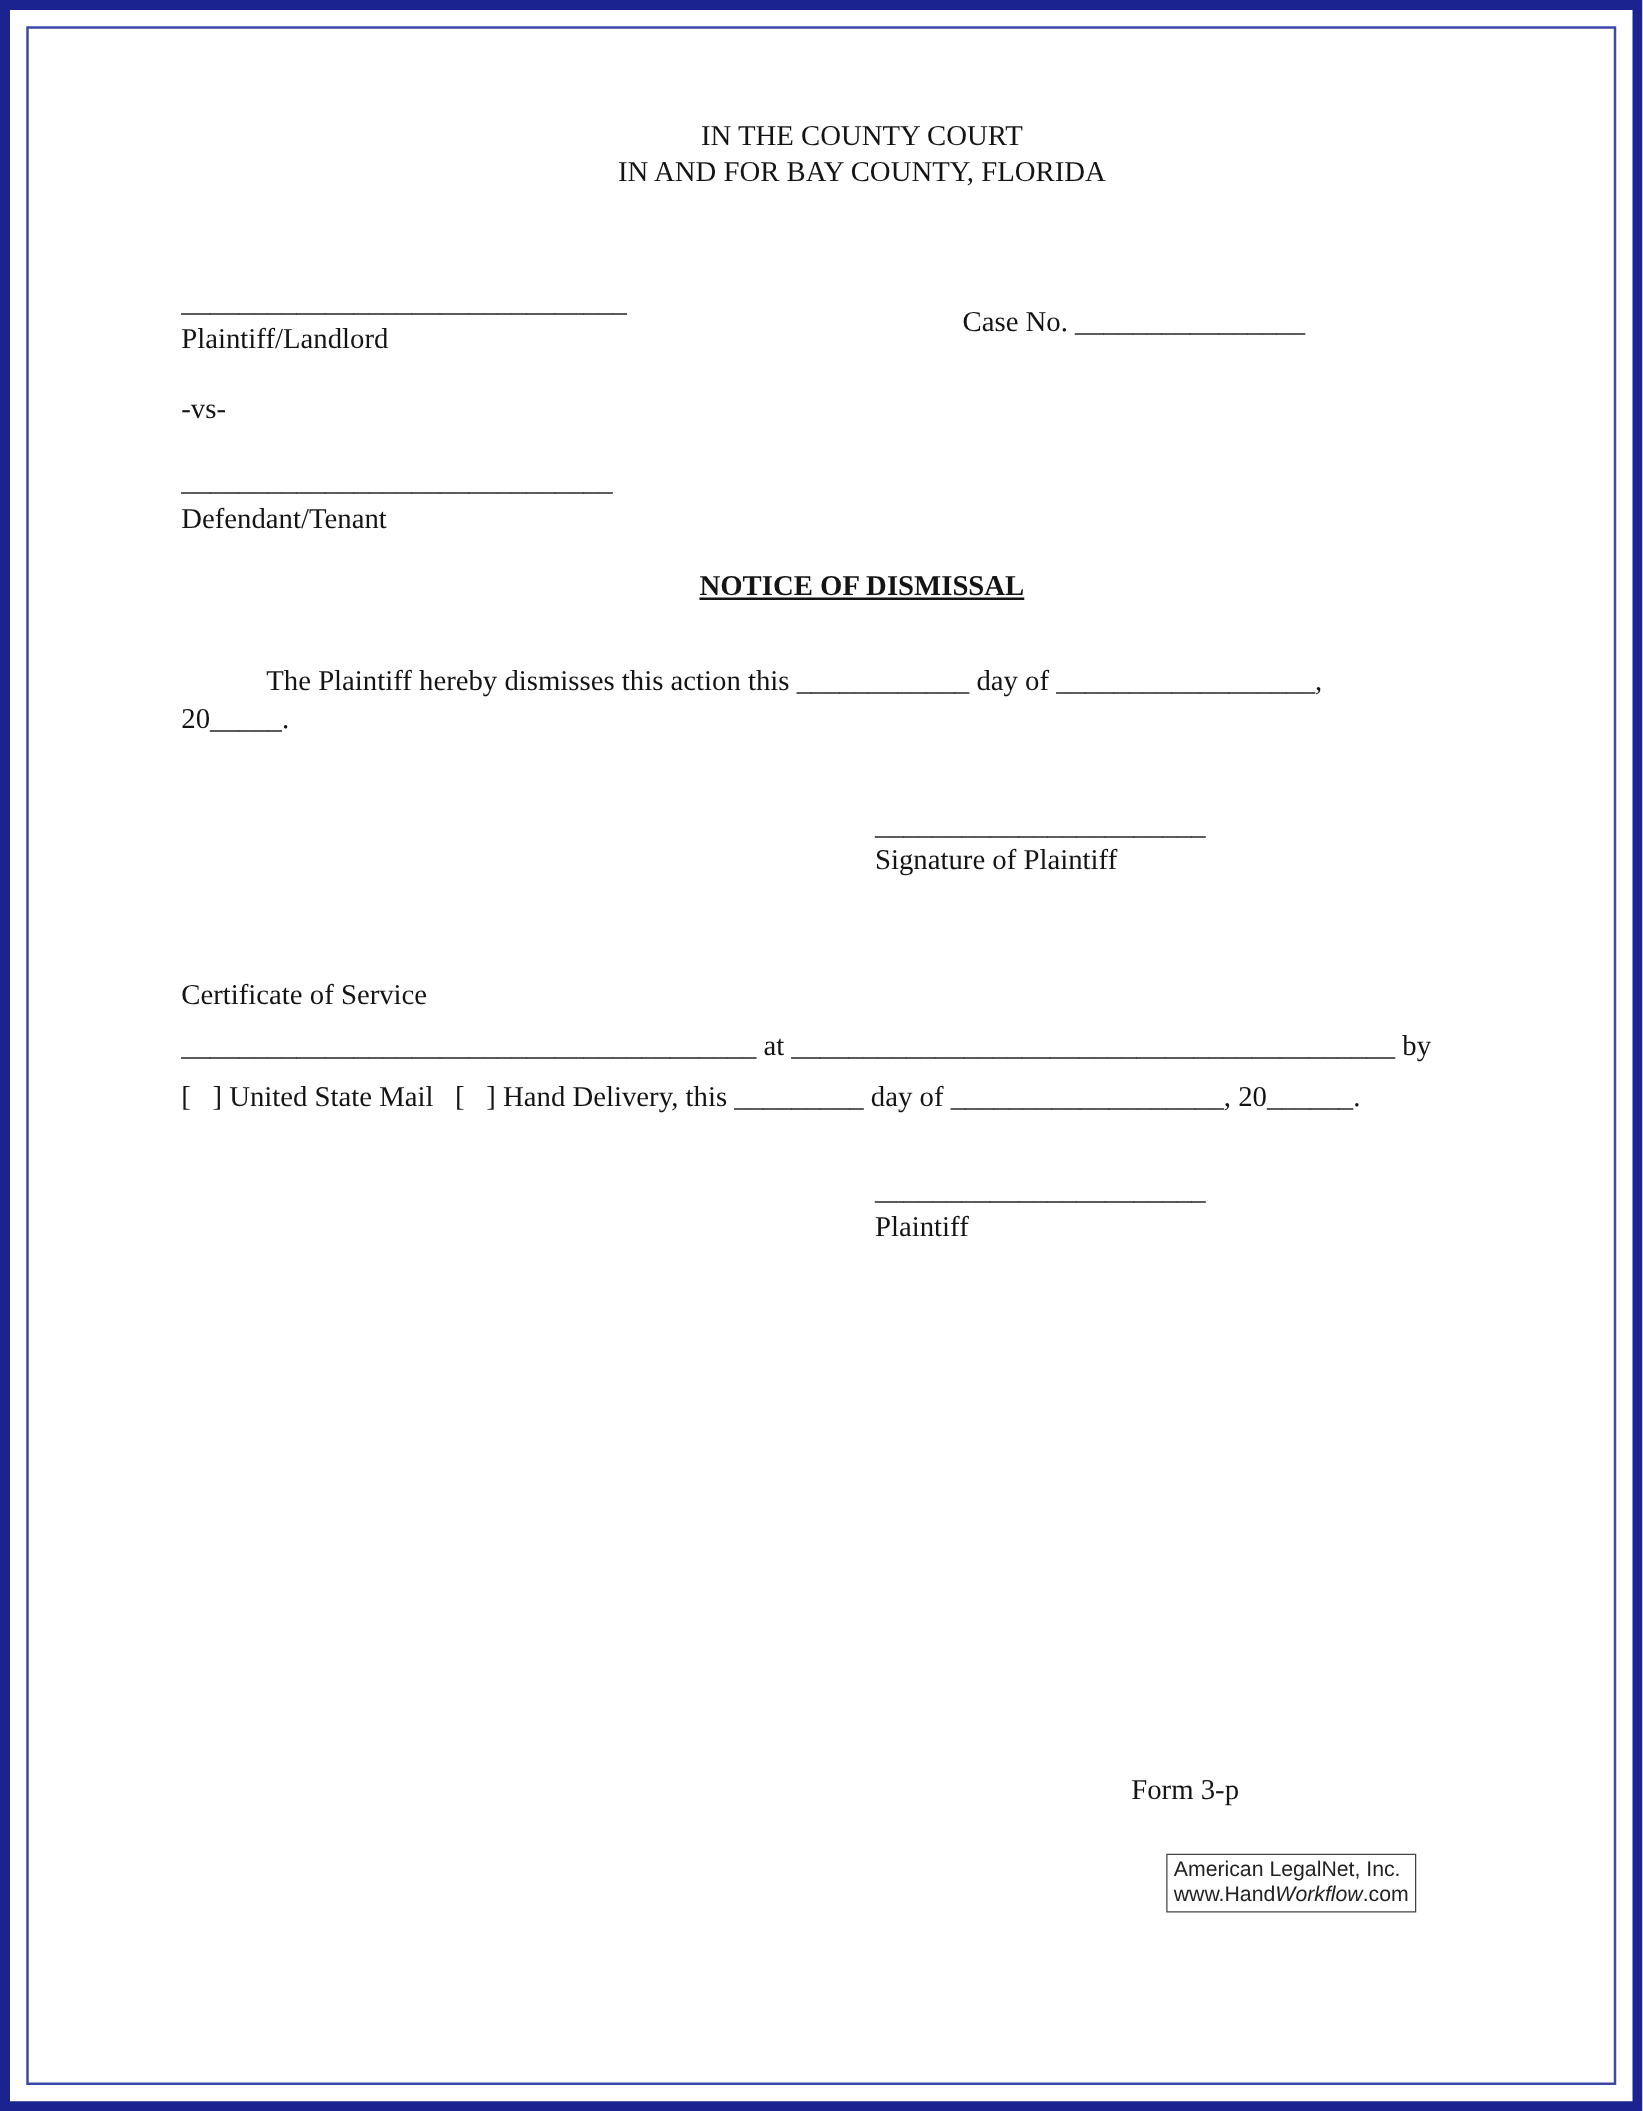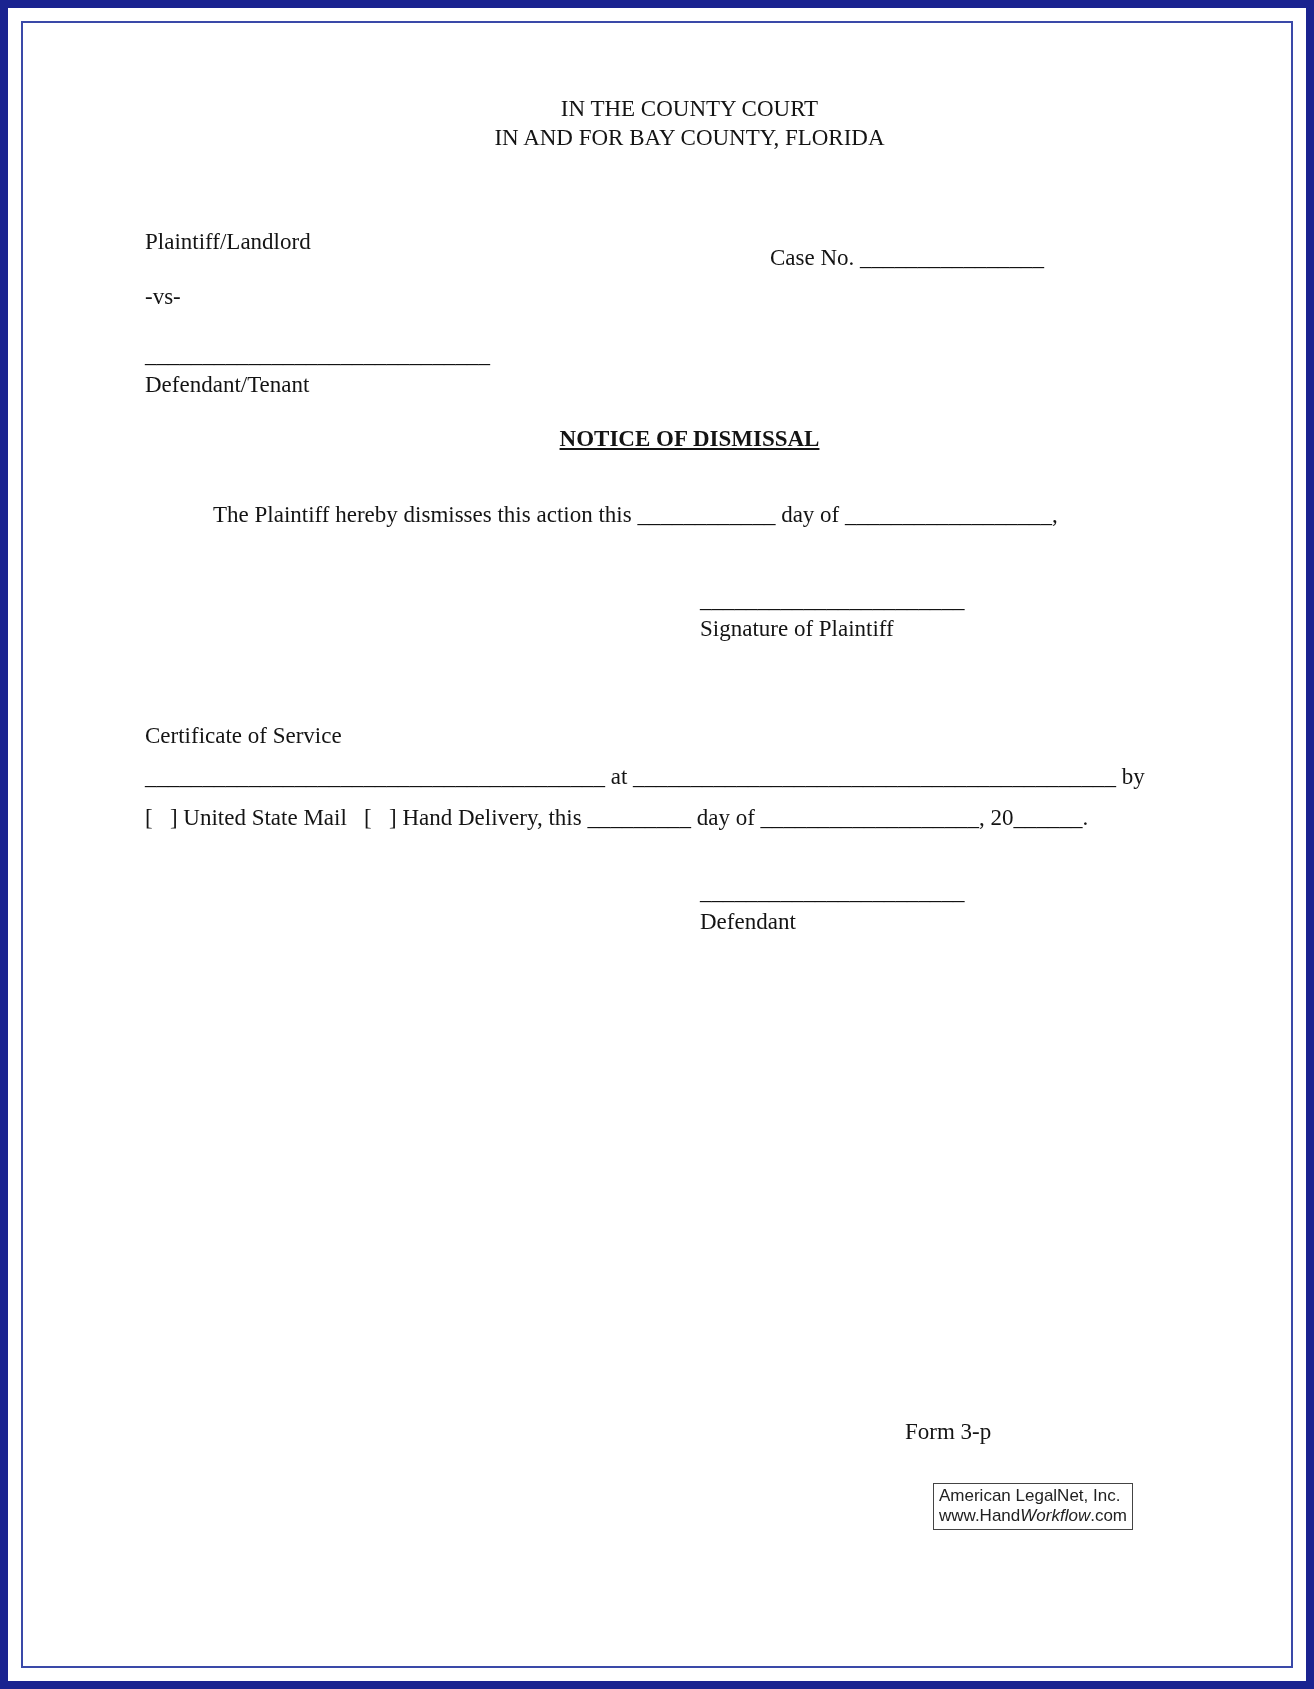--- a/index.html
+++ b/index.html
@@ -82,52 +82,54 @@
 
 <div class="page">
   <div class="inner-border">
 
     <div class="court-header">
       <div class="line">IN THE COUNTY COURT</div>
       <div class="line">IN AND FOR BAY COUNTY, FLORIDA</div>
     </div>
 
     <div class="caption-row">
+      <div class="line">_______________________________</div>
       <div class="line">Plaintiff/Landlord</div>
       <div class="case-no line">Case No. ________________</div>
     </div>
 
     <div class="vs line">-vs-</div>
 
     <div class="defendant-block">
       <div class="line">______________________________</div>
       <div class="line">Defendant/Tenant</div>
     </div>
 
     <div class="doc-title">
       <span>NOTICE OF DISMISSAL</span>
     </div>
 
     <div class="body-par">
       <div class="line indent">The Plaintiff hereby dismisses this action this ____________ day of __________________,</div>
+      <div class="line">20_____.</div>
     </div>
 
     <div class="sig-block">
       <div class="line">_______________________</div>
       <div class="line">Signature of Plaintiff</div>
     </div>
 
     <div class="cert-heading line">Certificate of Service</div>
 
     <div class="cert-line line">________________________________________ at __________________________________________ by</div>
     <div class="cert-line line">[   ] United State Mail   [   ] Hand Delivery, this _________ day of ___________________, 20______.</div>
 
     <div class="sig-block-2">
       <div class="line">_______________________</div>
-      <div class="line">Defendant</div>
+      <div class="line">Plaintiff</div>
     </div>
 
     <div class="form-number line">Form 3-p</div>
 
     <div class="legalnet-box">
       <div>American LegalNet, Inc.</div>
       <div><span>www.Hand</span><span class="italic">Workflow</span><span>.com</span></div>
     </div>
 
   </div>

